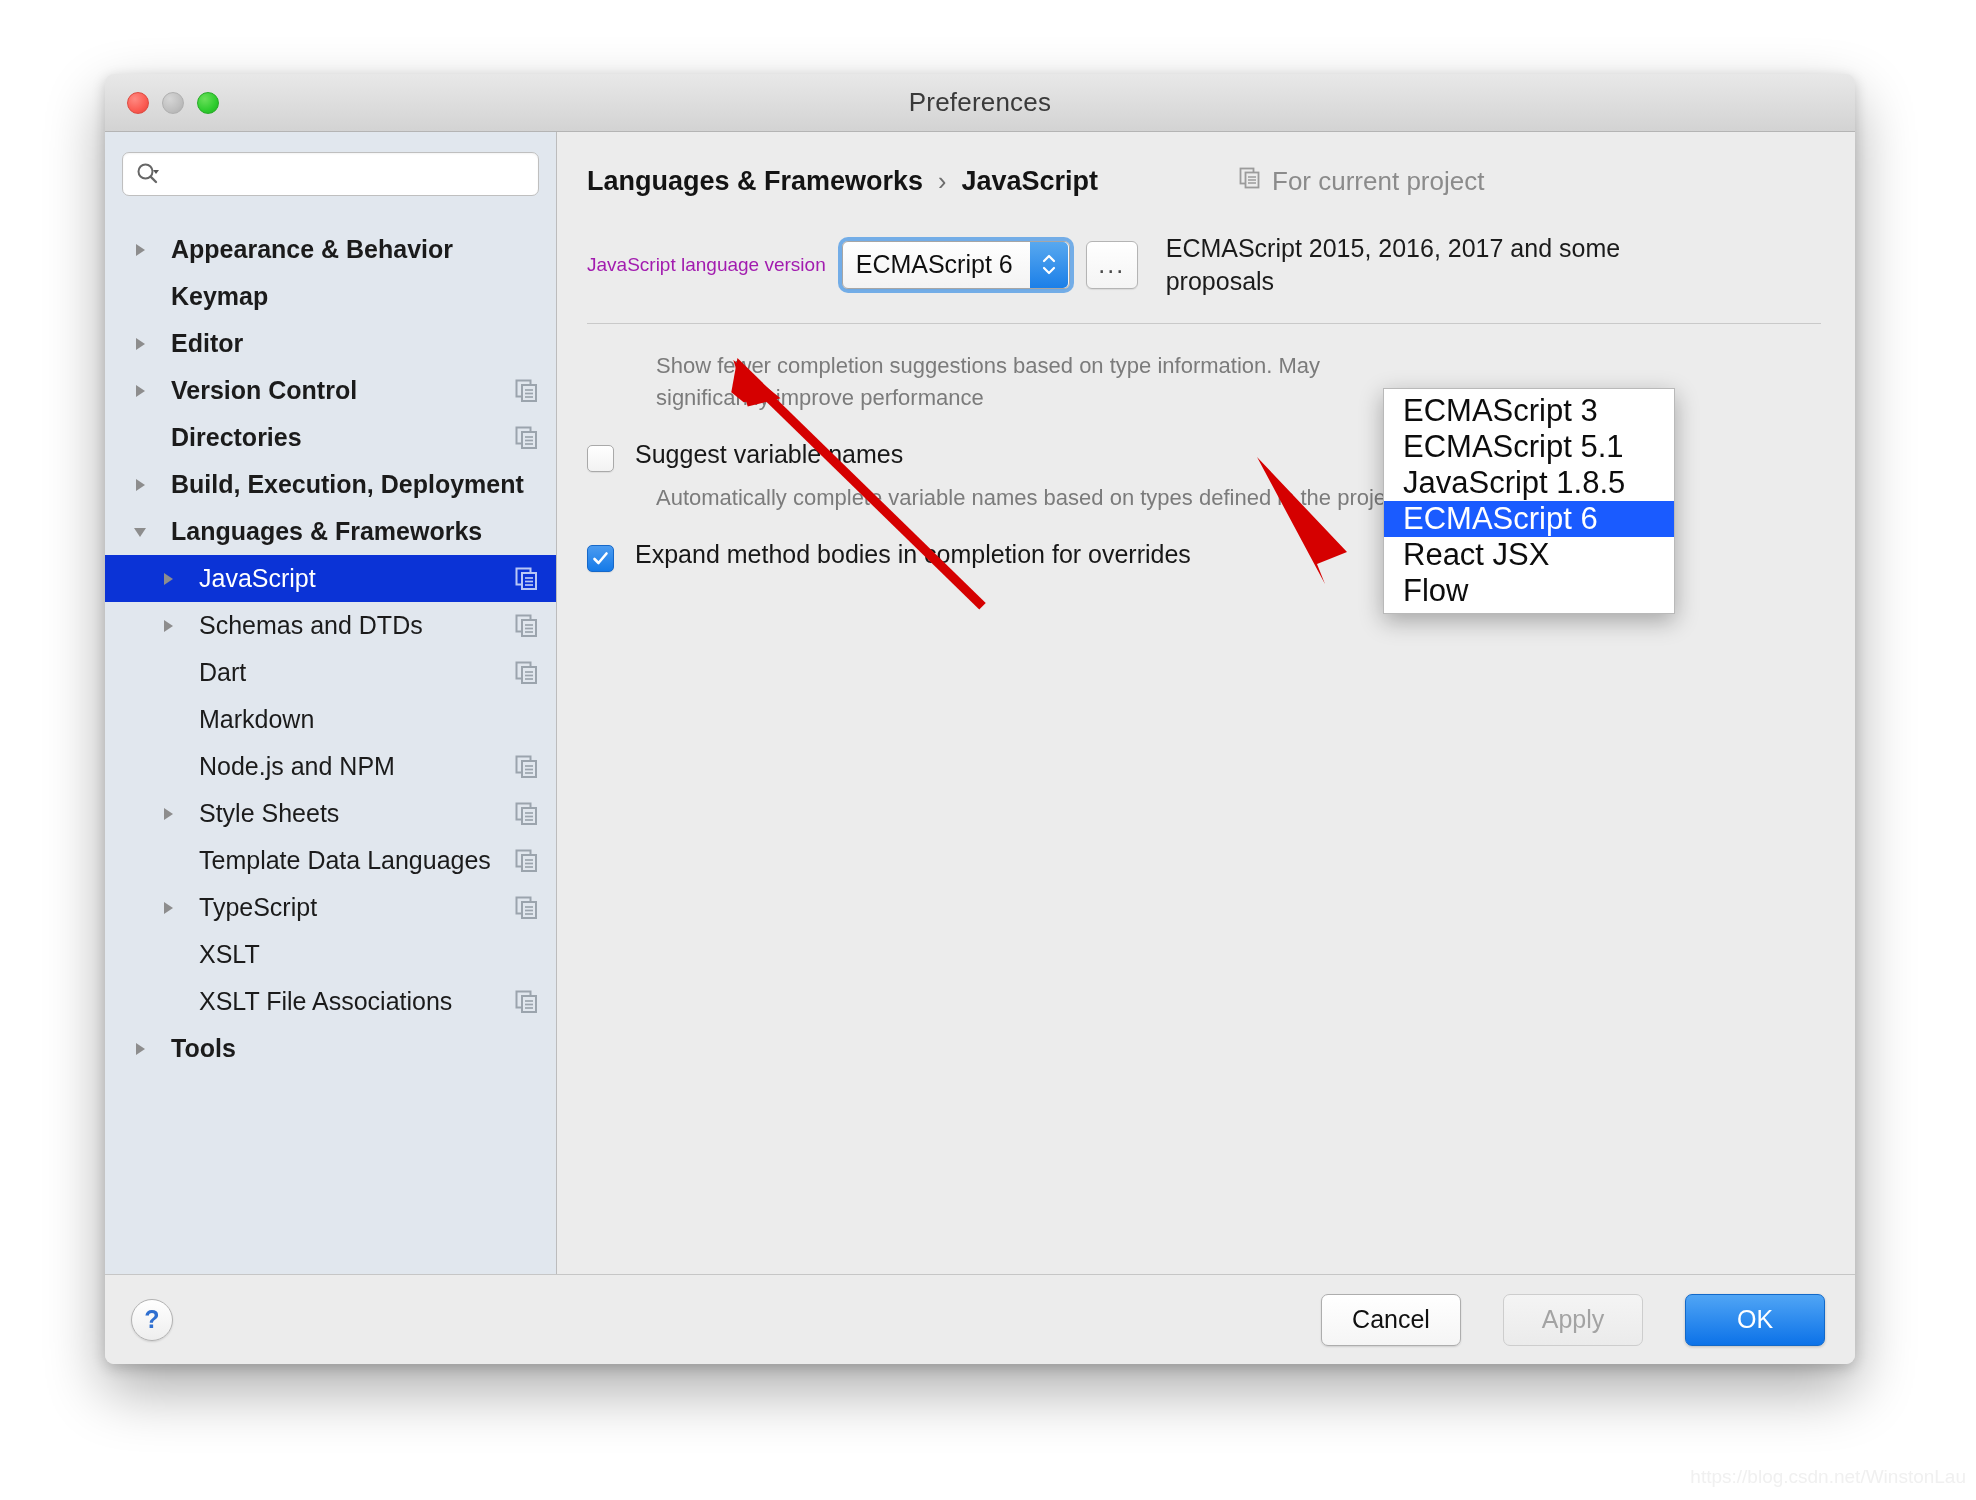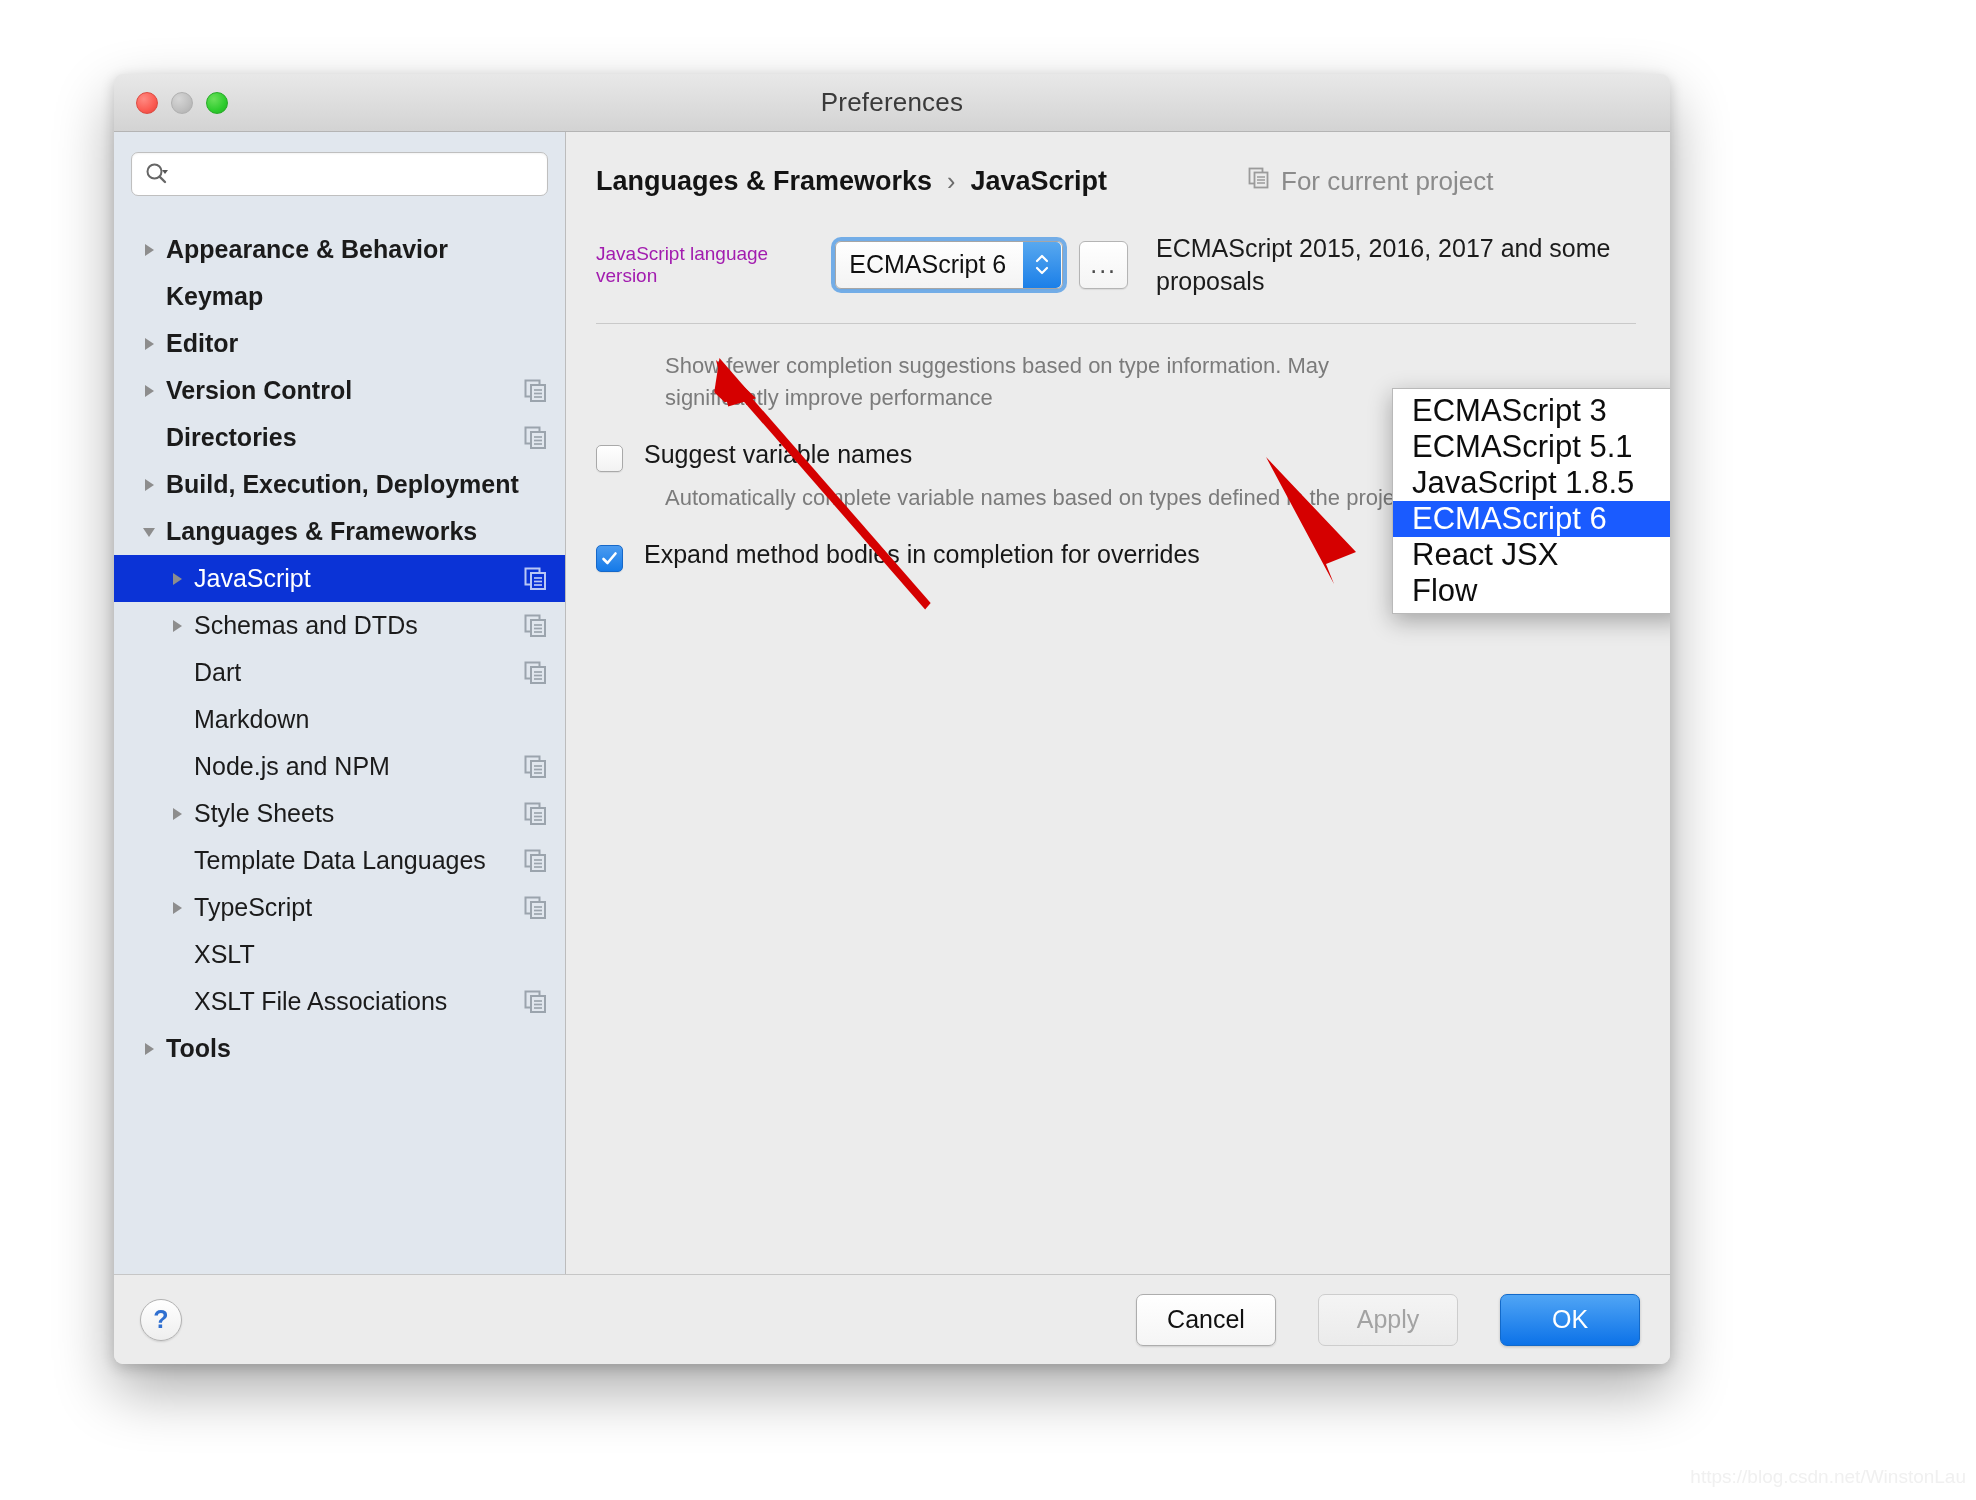--- a/index.html
+++ b/index.html
@@ -7,22 +7,22 @@
     width: 1976px; height: 1500px;
     background: #ffffff;
     font-family: "Liberation Sans", "DejaVu Sans", sans-serif;
     overflow: hidden;
   }
   #root { position: relative; width: 1976px; height: 1500px; background:#fff; }
 
   
   .window {
     position: absolute;
-    left: 114px; top: 74px;
-    width: 1556px; height: 1290px;
+    left: 105px; top: 74px;
+    width: 1750px; height: 1290px;
     background: #ececec;
     border-radius: 9px;
     box-shadow: 0 26px 60px rgba(0,0,0,0.33), 0 4px 14px rgba(0,0,0,0.18);
     overflow: hidden;
     display: flex; flex-direction: column;
   }
   .titlebar {
     height: 58px; flex: 0 0 58px;
     background: linear-gradient(to bottom, #e8e8e8 0%, #d3d3d3 100%);
     border-bottom: 1px solid #b4b4b4;
@@ -58,21 +58,21 @@
   }
   .searchbox input {
     border: 0; outline: 0; background: transparent;
     font-size: 21px; font-family: inherit; flex: 1; color: #222; margin-left: 6px;
   }
   .mag { display:flex; align-items:center; }
 
   .tree { flex: 1 1 auto; overflow: hidden; padding-top: 16px; }
   .trow {
     height: 47px; display: flex; align-items: center;
-    padding-right: 16px; position: relative; cursor: default;
+    padding-right: 16px; position: relative; cursor: default; gap: 14px;
   }
   .trow.selected { background: #0b33d6; }
   .tw { width: 34px; flex: 0 0 34px; display: flex; align-items: center; justify-content: center; }
   .tw svg { display:block; }
   .tlabel { font-size: 25px; color: #1b1b1b; white-space: nowrap; }
   .trow.lvl0 .tlabel { font-weight: bold; }
   .trow.lvl0 { padding-left: 18px; }
   .trow.lvl1 { padding-left: 46px; }
   .trow.selected .tlabel { color: #fff; }
   .copy-ico { margin-left: auto; display: flex; align-items: center; }

